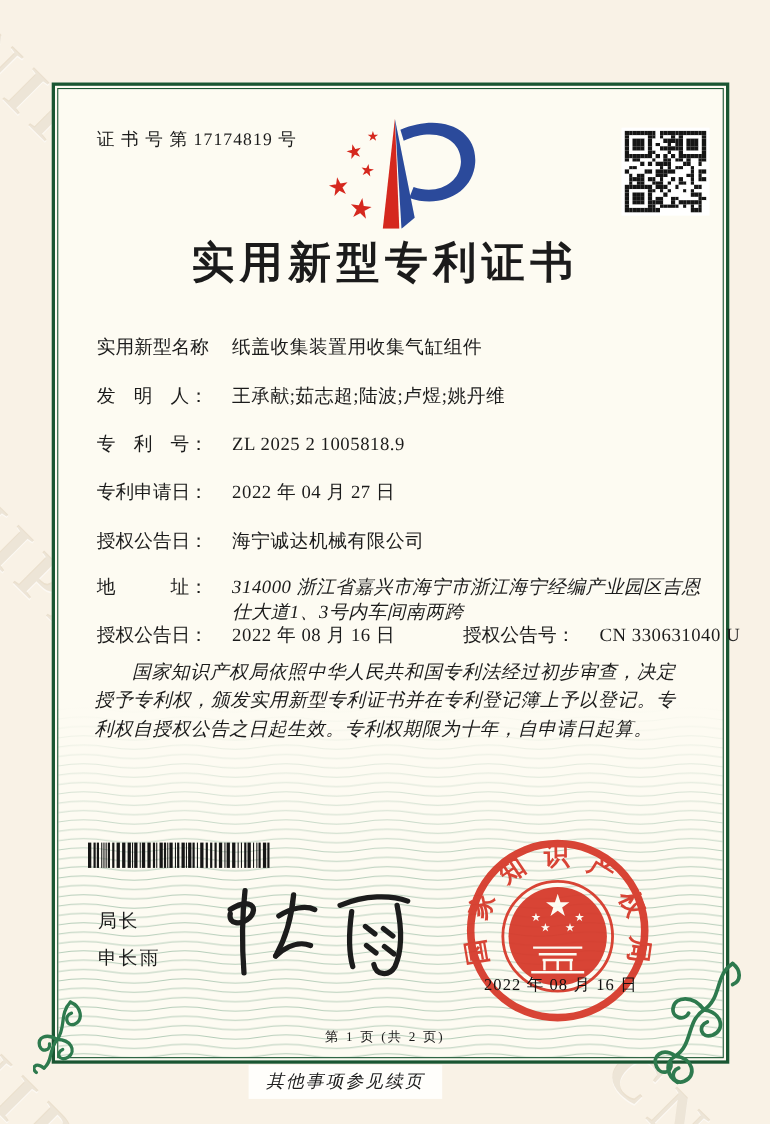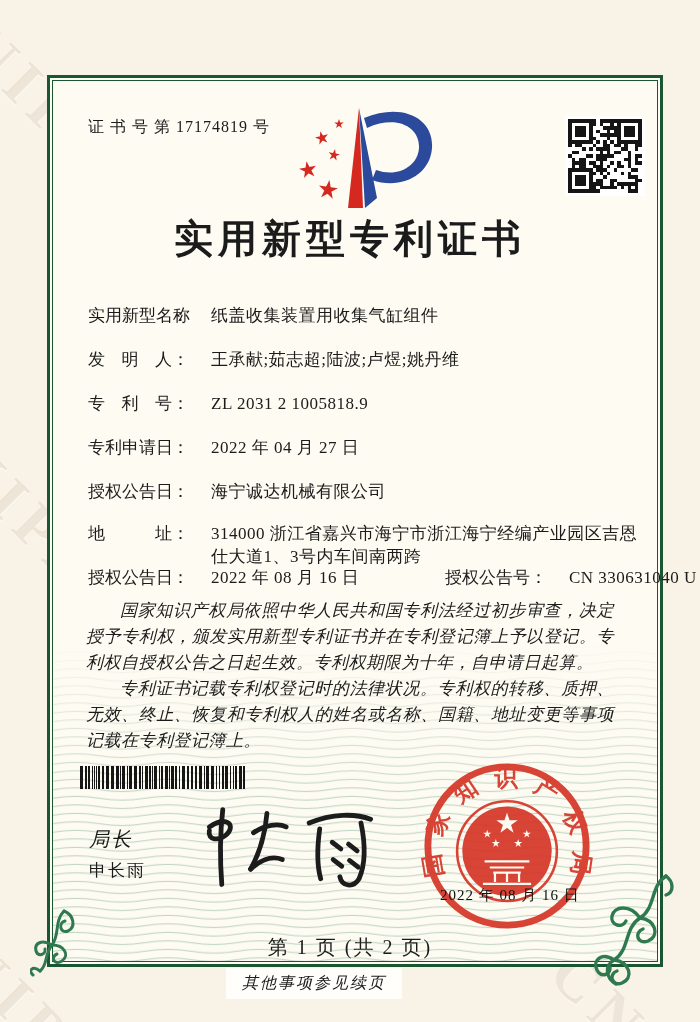--- a/index.html
+++ b/index.html
@@ -63,49 +63,49 @@
     font-size:39px;font-weight:bold;letter-spacing:5px;z-index:3;}
 
   
   .frow{position:absolute;left:88px;font-size:17px;line-height:23px;z-index:3;white-space:nowrap;}
   .flabel{display:inline-block;width:84px;text-align:justify;text-align-last:justify;
     vertical-align:top;}
   .fcolon{display:inline-block;vertical-align:top;}
   .fvalue{display:inline-block;margin-left:22px;vertical-align:top;letter-spacing:0.5px;}
   .r1{top:304px;} .r2{top:348px;} .r3{top:392px;} .r4{top:436px;}
   .r5{top:480px;} .r6{top:522px;} .r7{top:566px;}
-  .addr .fvalue{white-space:normal;width:430px;}
+  .addr .fvalue{white-space:normal;width:430px;font-style:italic;}
   .grant2{position:absolute;left:333px;top:0;}
-  .grant2 .flabel{width:85px;margin-left:24px;}
+  .grant2 .flabel{width:85px;}
 
   
   .body-text{position:absolute;left:86px;top:598px;width:528px;z-index:3;
     font-size:17px;line-height:26px;font-style:italic;letter-spacing:0.5px;text-align:justify;}
   .body-text p{margin:0;text-indent:2em;}
 
   
   .barcode{position:absolute;left:80px;top:766px;width:172px;height:23px;
     display:flex;align-items:stretch;z-index:3;}
   .barcode div{background:#161616;height:100%;}
 
   
-  .signer-role{position:absolute;left:89px;top:826px;font-size:20px;letter-spacing:2px;z-index:3;
-    font-family:"Liberation Sans","DejaVu Sans",sans-serif;font-style:italic;}
+  .signer-role{position:absolute;left:89px;top:826px;font-size:17px;letter-spacing:2px;z-index:3;
+    font-family:"Liberation Sans","DejaVu Sans",sans-serif;}
   .signer-name{position:absolute;left:89px;top:859px;font-size:17px;letter-spacing:2px;z-index:3;
     font-family:"Liberation Sans","DejaVu Sans",sans-serif;}
   .signature{position:absolute;left:196px;top:800px;width:186px;height:96px;z-index:3;}
 
   
   .seal{position:absolute;left:421px;top:760px;width:172px;height:172px;z-index:5;opacity:0.94;}
   .seal-date{position:absolute;left:440px;top:886px;width:140px;font-size:15px;
     letter-spacing:1px;color:#111;z-index:6;white-space:nowrap;}
 
   
   .page-number{position:absolute;left:0;top:934px;width:700px;text-align:center;
-    font-size:20px;letter-spacing:2px;z-index:6;}
+    font-size:12px;letter-spacing:2px;z-index:6;}
   .note{position:absolute;left:0;top:968px;width:628px;text-align:center;z-index:3;}
   .note span{display:inline-block;background:#fffefb;padding:5px 16px;font-size:16px;
     font-style:italic;letter-spacing:2px;}
 </style>
 </head>
 <body>
 
 <span class="wm wm1">CNIPA</span>
 <span class="wm wm2">CNIPA</span>
 <span class="wm wm3">CNIPA</span>
@@ -610,41 +610,40 @@
 
 <div class="doc-title">实用新型专利证书</div>
 
 <div class="frow r1">
   <span class="flabel">实用新型名称</span><span class="fcolon">：</span><span class="fvalue">纸盖收集装置用收集气缸组件</span>
 </div>
 <div class="frow r2">
   <span class="flabel">发明人</span><span class="fcolon">：</span><span class="fvalue">王承献;茹志超;陆波;卢煜;姚丹维</span>
 </div>
 <div class="frow r3">
-  <span class="flabel">专利号</span><span class="fcolon">：</span><span class="fvalue">ZL 2031 2 1005818.9</span>
+  <span class="flabel">专利号</span><span class="fcolon">：</span><span class="fvalue">ZL 2025 2 1005818.9</span>
 </div>
 <div class="frow r4">
   <span class="flabel">专利申请日</span><span class="fcolon">：</span><span class="fvalue">2022 年 04 月 27 日</span>
 </div>
 <div class="frow r5">
   <span class="flabel">授权公告日</span><span class="fcolon">：</span><span class="fvalue">海宁诚达机械有限公司</span>
 </div>
 <div class="frow r6 addr">
   <span class="flabel">地址</span><span class="fcolon">：</span><span class="fvalue">314000 浙江省嘉兴市海宁市浙江海宁经编产业园区吉恩仕大道1、3号内车间南两跨</span>
 </div>
 <div class="frow r7">
   <span class="flabel">授权公告日</span><span class="fcolon">：</span><span class="fvalue">2022 年 08 月 16 日</span>
   <span class="grant2">
     <span class="flabel">授权公告号</span><span class="fcolon">：</span><span class="fvalue">CN 330631040 U</span>
   </span>
 </div>
 
 <div class="body-text">
   <p>国家知识产权局依照中华人民共和国专利法经过初步审查，决定授予专利权，颁发实用新型专利证书并在专利登记簿上予以登记。专利权自授权公告之日起生效。专利权期限为十年，自申请日起算。</p>
-  <p>专利证书记载专利权登记时的法律状况。专利权的转移、质押、无效、终止、恢复和专利权人的姓名或名称、国籍、地址变更等事项记载在专利登记簿上。</p>
 </div>
 
 <div class="barcode">
     <div style="width: 3px; margin-right: 2px;"></div>
     <div style="width: 2px; margin-right: 1px;"></div>
     <div style="width: 2px; margin-right: 2px;"></div>
     <div style="width: 1px; margin-right: 1px;"></div>
     <div style="width: 1px; margin-right: 1px;"></div>
     <div style="width: 1px; margin-right: 1px;"></div>
     <div style="width: 2px; margin-right: 2px;"></div>

